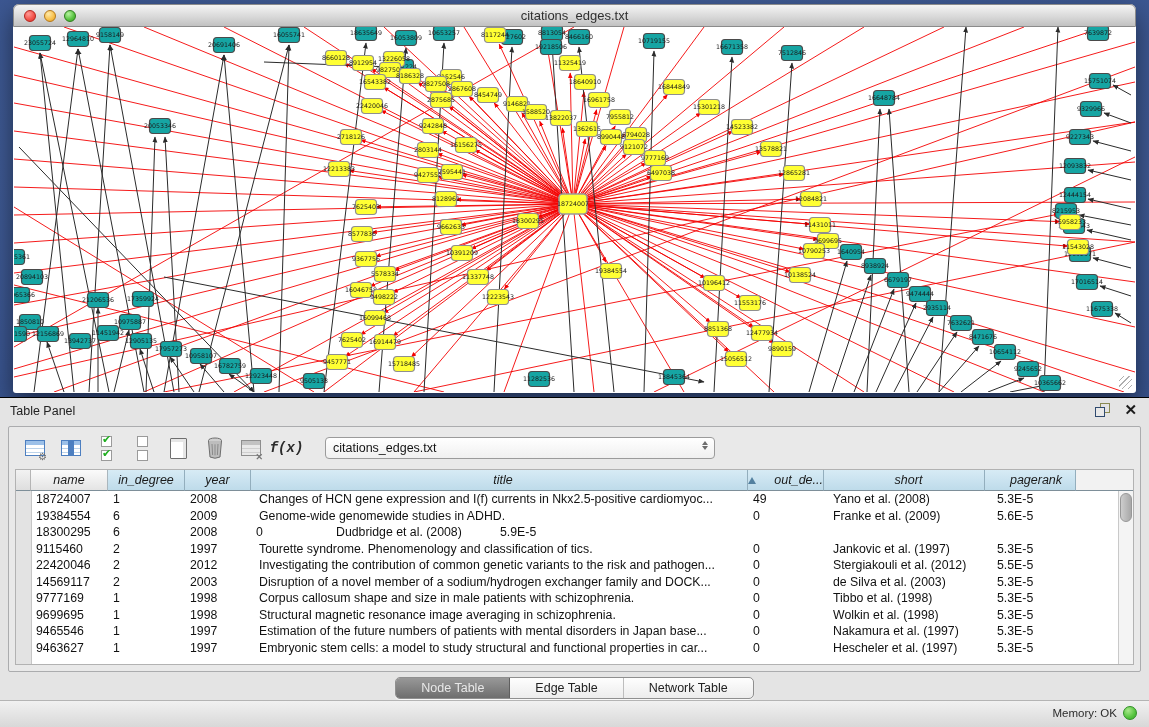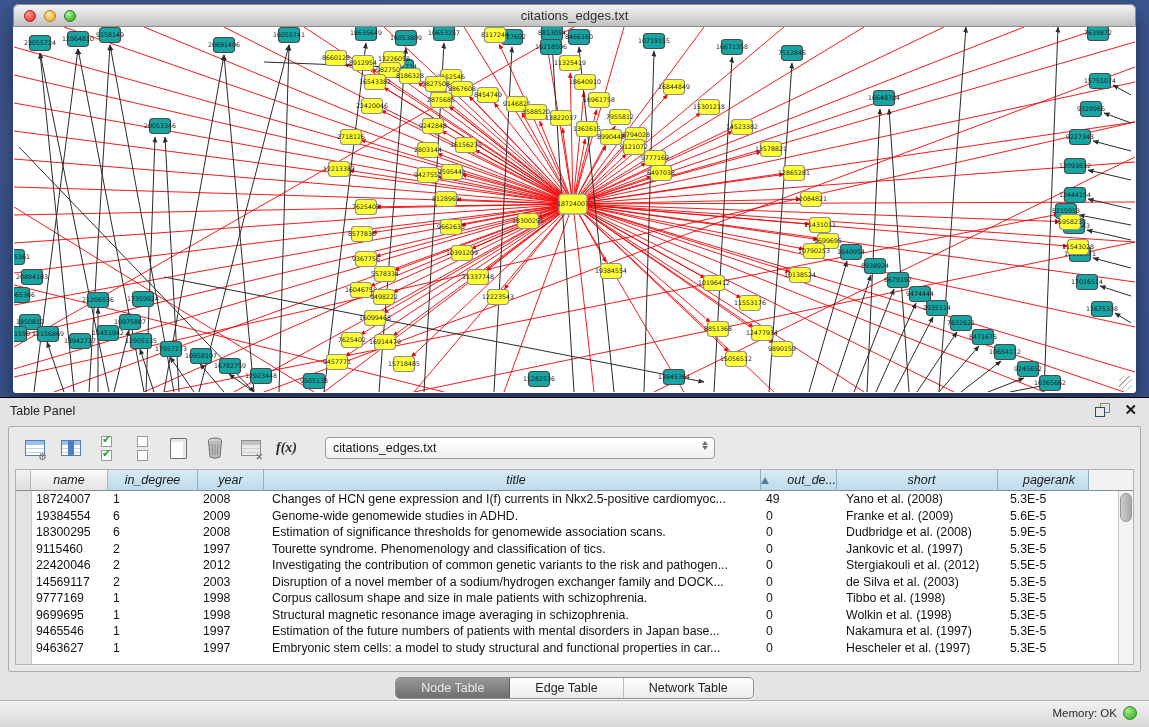--- a/index.html
+++ b/index.html
@@ -50,21 +50,21 @@
      linear-gradient(#c2c2c2,#c2c2c2) 0 0/20px 4px no-repeat,
      repeating-linear-gradient(#e9e9e9 0 3px,#cfcfcf 3px 4px);}
   .gear{position:absolute;right:1px;bottom:0;font-size:10px;color:#6d6d6d;line-height:10px;}
   .colfill{position:absolute;left:11px;top:6px;width:6px;height:15px;background:#4d7fc0;}
   .xmark{position:absolute;right:1px;bottom:0;font-size:9px;color:#777;font-weight:bold;}
   .chkcol{display:flex;flex-direction:column;gap:3px;}
   .chk{width:9px;height:9px;border:1px solid #9a9a9a;background:#fff;position:relative;}
   .chk.on::after{content:"✔";position:absolute;left:0;top:-4px;color:#1fae1f;font-size:11px;}
   .page-ic{width:15px;height:19px;background:#fff;border:1px solid #6f6f6f;border-radius:1px;
     box-shadow:inset -3px 3px 0 #e6e6e6;}
-  .fx{font-family:Liberation Serif, serif;font-style:italic;font-weight:bold;font-size:14px;color:#2b2b2b;}
+  .fx{font-family:Liberation Mono, monospace;font-style:italic;font-weight:bold;font-size:14px;color:#2b2b2b;}
   .combo{margin-left:16px;width:390px;height:22px;background:linear-gradient(#ffffff,#f0f0f0);
     border:1px solid #9b9b9b;border-radius:4px;display:flex;align-items:center;
     font-size:12.5px;color:#141414;padding:0 7px;position:relative;box-sizing:border-box;}
   .spin{position:absolute;right:6px;top:3px;display:flex;flex-direction:column;gap:1px;align-items:center;}
   .spin i{width:0;height:0;border-left:3.5px solid transparent;border-right:3.5px solid transparent;display:block;}
   .spin .up{border-bottom:4px solid #6d6d6d;}
   .spin .dn{border-top:4px solid #6d6d6d;}
 
   .tablewrap{position:absolute;left:6px;right:6px;top:42px;bottom:6px;background:#fff;border:1px solid #b2b2b2;}
   .thead{display:flex;height:21px;font-size:12.5px;color:#1a1a1a;}
@@ -73,21 +73,21 @@
   .th.gutter{width:15px;background:linear-gradient(#f2f2f2,#dedede);border-right:1px solid #b5b5b5;}
   .th.namecol{background:linear-gradient(#fbfbfb,#e4e4e4);border-right:1px solid #aab6bd;}
   .th.filler{flex:1;background:#f2f2f2;border-right:none;}
   .sort-tri{width:0;height:0;border-left:4.5px solid transparent;border-right:4.5px solid transparent;
     border-bottom:7px solid #53809f;margin-right:5px;position:relative;}
   .tbody{position:absolute;left:0;right:15px;top:21px;bottom:0;overflow:hidden;}
   .gutstrip{position:absolute;left:0;top:0;bottom:0;width:15px;background:#e3e3e3;border-right:1px solid #c6c6c6;}
   .rows{position:absolute;left:15px;top:0;right:0;}
   .row{display:flex;height:16.5px;font-size:12.3px;color:#111;white-space:nowrap;}
   .cell{box-sizing:border-box;overflow:hidden;padding:1px 2px 0 5px;}
-  .cw0{width:77px;} .cw1{width:90px;} .cw2{width:66px;} .cw3{width:497px;padding-left:8px;}
+  .cw0{width:77px;} .cw1{width:77px;} .cw2{width:66px;} .cw3{width:497px;padding-left:8px;}
   .cw4{width:76px;justify-content:space-between;} .cw5{width:161px;padding-left:9px;} .cw6{width:91px;padding-left:12px;}
   .vscroll{position:absolute;right:0;top:21px;bottom:0;width:15px;background:#f4f4f4;border-left:1px solid #c9c9c9;box-sizing:border-box;}
   .thumb{margin:2px 1px;height:27px;border-radius:6px;background:linear-gradient(90deg,#cdcdcd,#a8a8a8);border:1px solid #979797;}
 
   .tabsbar{position:absolute;left:0;right:0;top:279px;display:flex;justify-content:center;}
   .seg{display:flex;border:1px solid #8f8f8f;border-radius:5px;overflow:hidden;height:20px;background:linear-gradient(#fefefe,#ececec);box-shadow:0 1px 1px rgba(255,255,255,.8);}
   .tab{padding:0 25px;font-size:12.5px;display:flex;align-items:center;color:#222;border-right:1px solid #bdbdbd;}
   .tab:last-child{border-right:none;}
   .tab.active{background:linear-gradient(#989898,#6e6e6e);color:#e8e8e8;border-right-color:#5f5f5f;}
 
@@ -667,21 +667,20 @@
                 <div class="cell cw2">2009</div>
                 <div class="cell cw3">Genome-wide genomewide studies in ADHD.</div>
                 <div class="cell cw4">0</div>
                 <div class="cell cw5">Franke et al. (2009)</div>
                 <div class="cell cw6">5.6E-5</div>
               </div>
               <div class="row">
                 <div class="cell cw0">18300295</div>
                 <div class="cell cw1">6</div>
                 <div class="cell cw2">2008</div>
-                <div class="cell cw3">Estimation of significance thresholds for genomewide association scans.</div>
                 <div class="cell cw4">0</div>
                 <div class="cell cw5">Dudbridge et al. (2008)</div>
                 <div class="cell cw6">5.9E-5</div>
               </div>
               <div class="row">
                 <div class="cell cw0">9115460</div>
                 <div class="cell cw1">2</div>
                 <div class="cell cw2">1997</div>
                 <div class="cell cw3">Tourette syndrome. Phenomenology and classification of tics.</div>
                 <div class="cell cw4">0</div>

